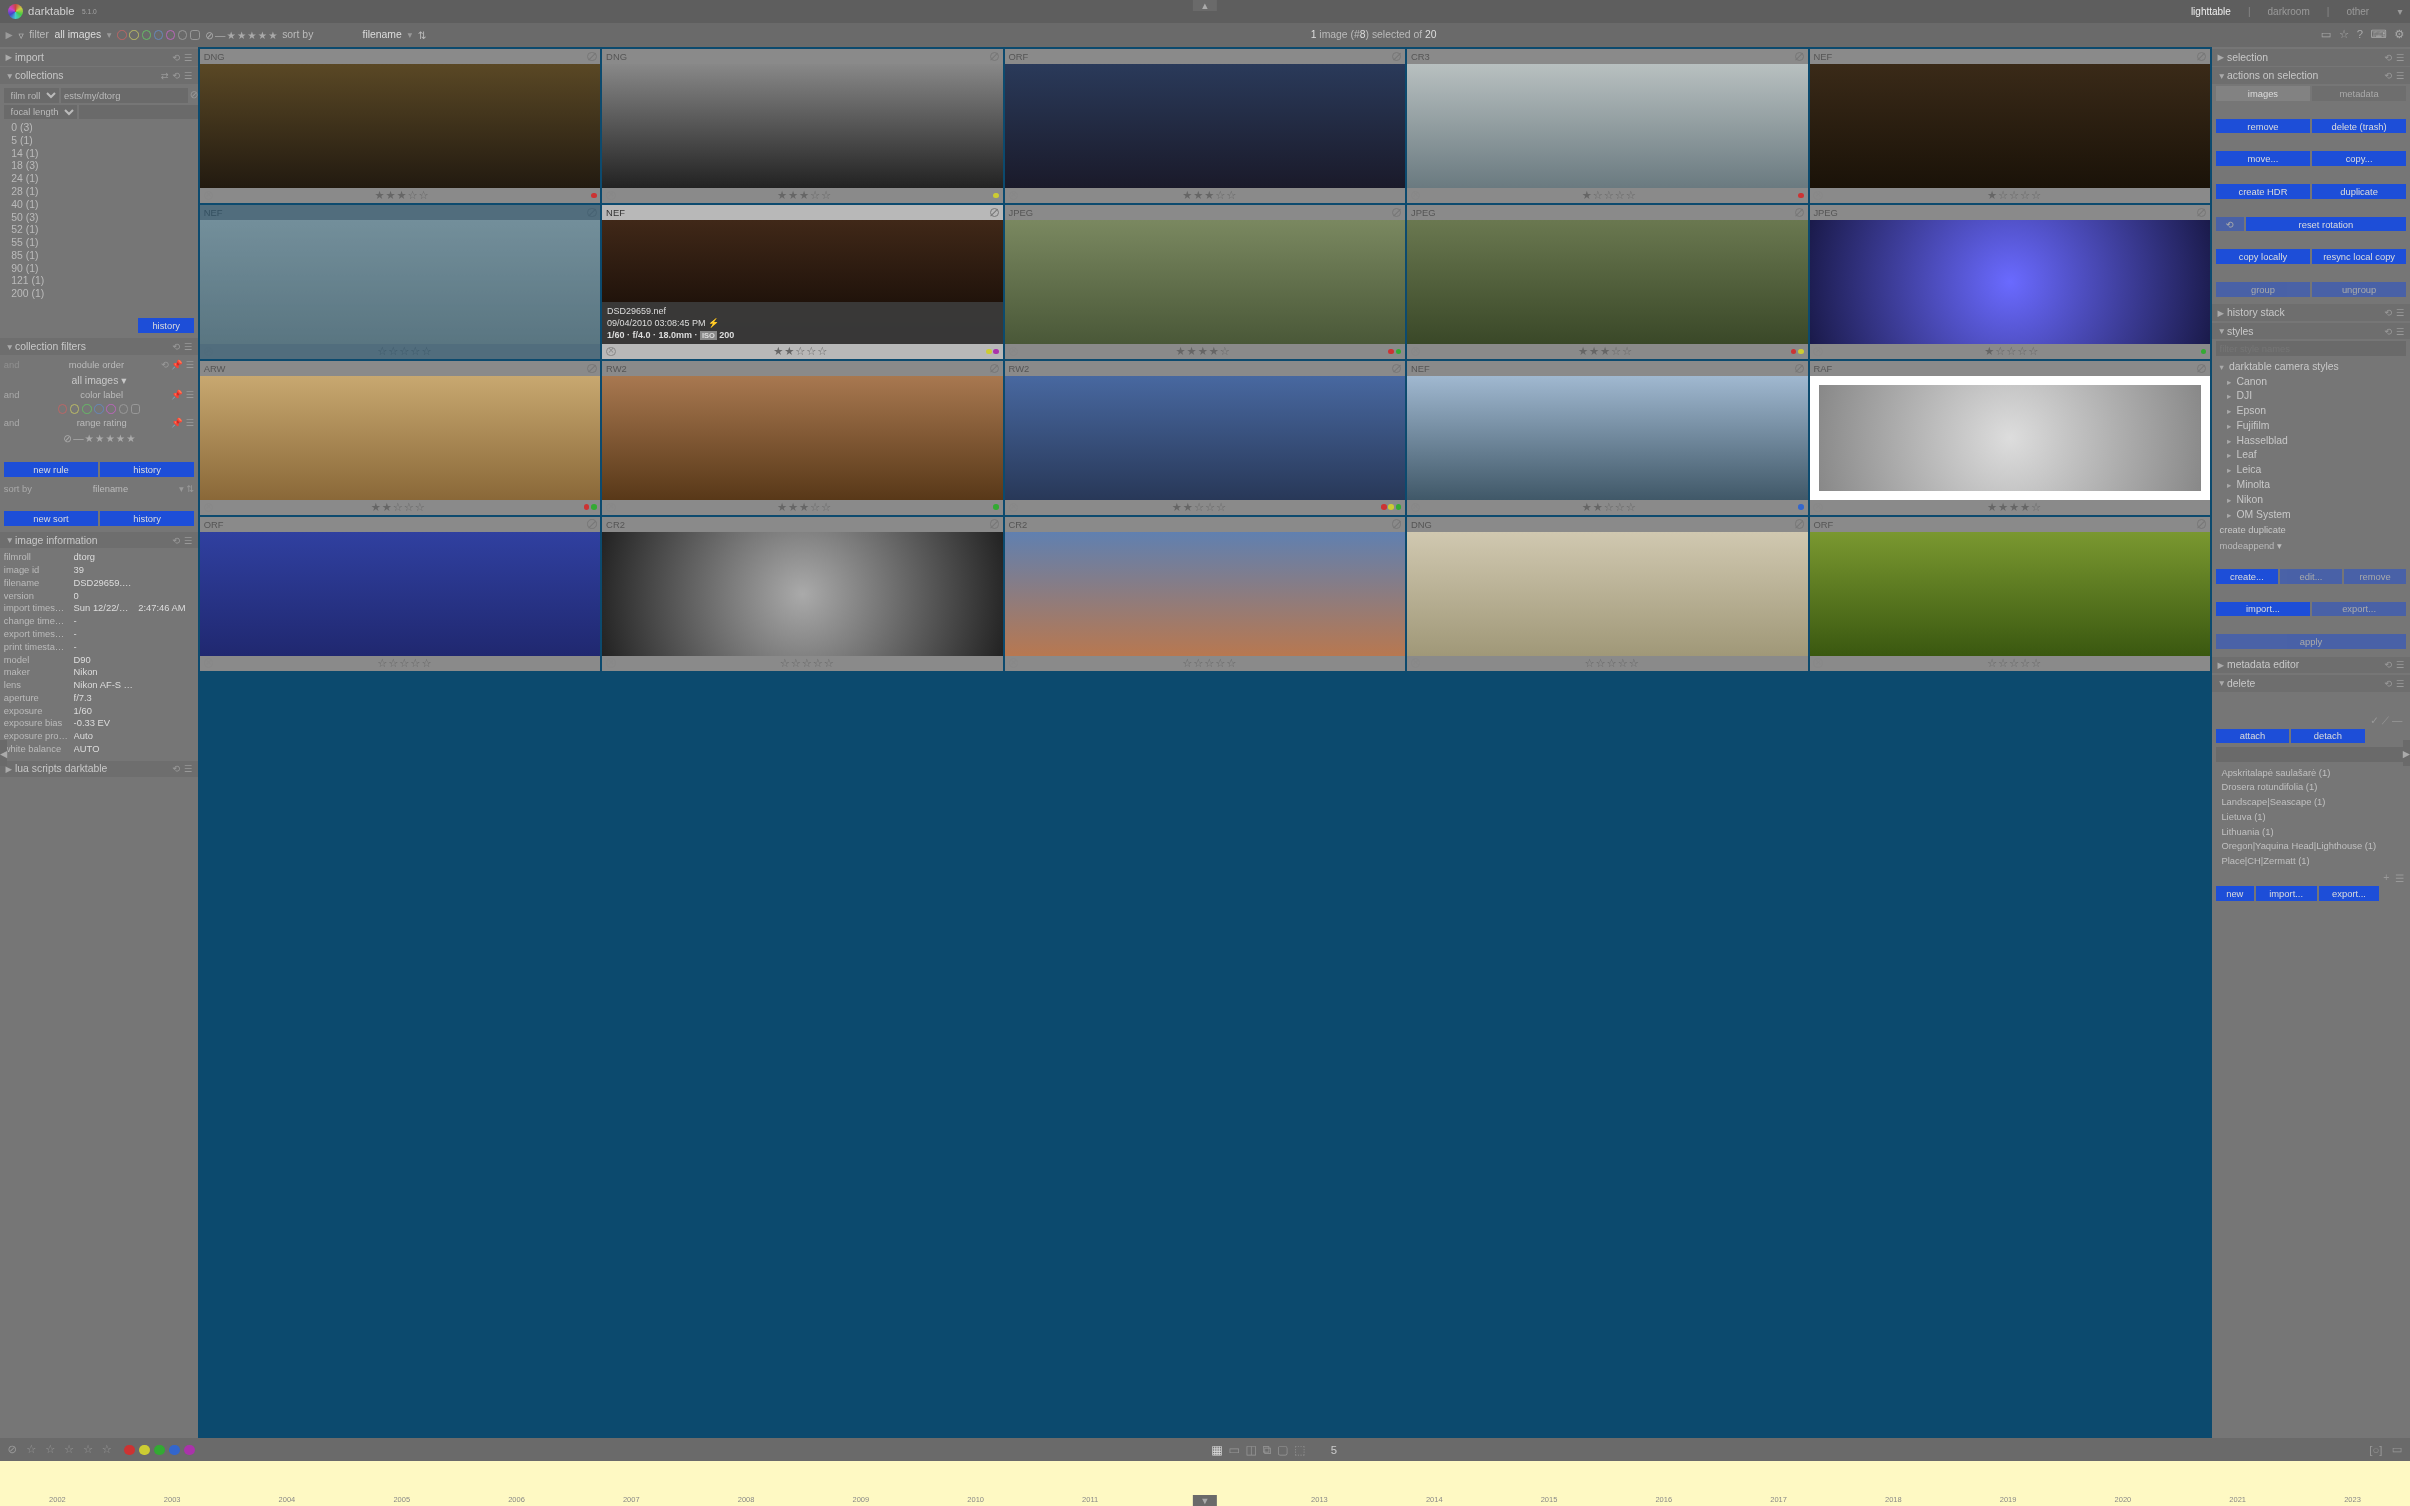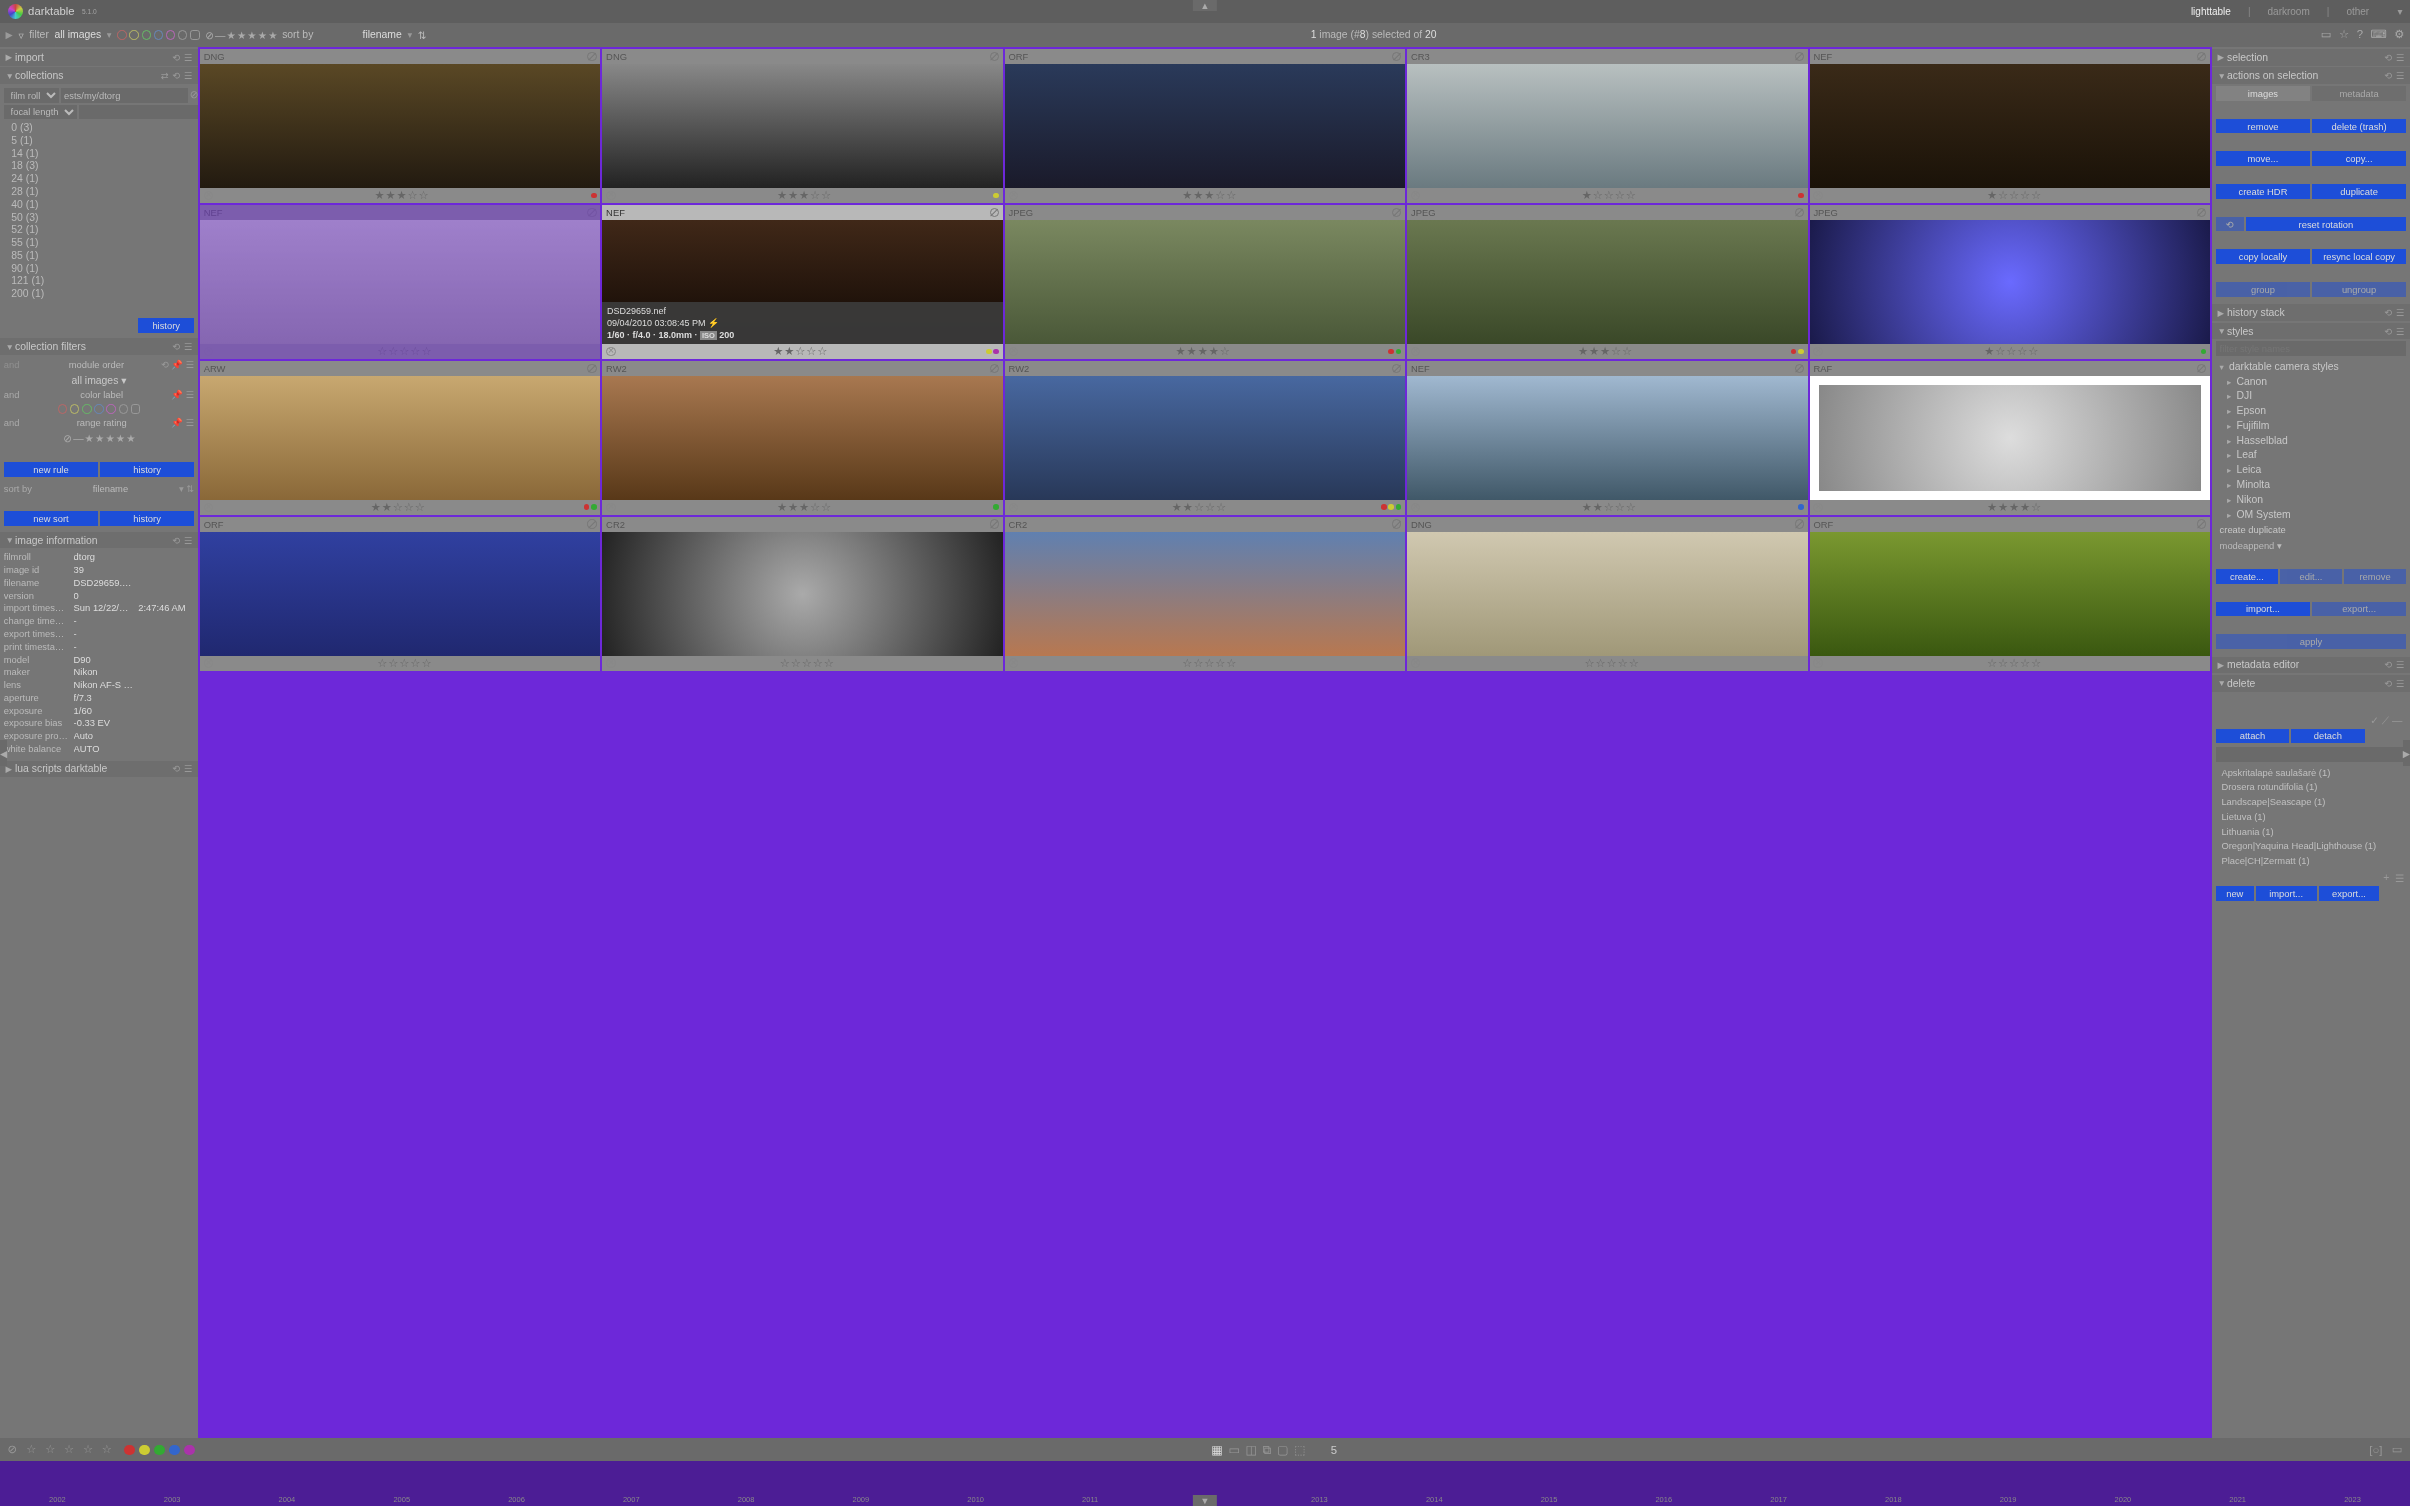--- a/index.html
+++ b/index.html
@@ -105,21 +105,21 @@
 
 .tree { font-size:10.4px; }
 .tree .tn { padding:1.9px 0 1.9px 11.3px; color:#c8c8c8; cursor:pointer; }
 .tree .tn.root { padding-left:3.8px; }
 .tree .tn .ar { display:inline-block; width:9.4px; color:#aaa; font-size:8.5px;}
 
 .tag-item { padding:1.9px 5.6px; font-size:9.4px; color:#c0c0c0; cursor:pointer;}
 
 .center {
   flex: 1;
-  background: #6d28d9;
+  background: #0c4a6e;
   overflow-y: auto;
   display: flex;
   flex-direction: column;
 }
 .grid {
   display: grid;
   grid-template-columns: repeat(5, 1fr);
   gap: 1.9px;
   padding: 1.9px;
 }
@@ -185,21 +185,21 @@
   font-size:11.3px; color:#999;
 }
 .bottombar .stars-b { letter-spacing:2.8px; color:#999;}
 .bottombar .cdots { display:flex; gap:4.7px;}
 .bottombar .cdots span{width:10.4px;height:10.4px;border-radius:50%;}
 .bottombar .spacer{flex:1;}
 .bottombar .layouts{display:flex;gap:5.6px;color:#999;font-size:12.2px;}
 .bottombar .layouts .act{color:#ddd;}
 .bottombar input{width:38px;background:transparent;border:none;color:#ccc;text-align:center;font-size:11.3px;}
 
-.timeline { height:45px; background:#4c1d95; position:relative;}
+.timeline { height:45px; background:#fef9c3; position:relative;}
 .timeline .years{position:absolute;bottom:1.9px;left:0;right:0;display:flex;justify-content:space-around;font-size:7.5px;color:#888;}
 
 .arrow-tab { position:absolute; background:#6a6a6a; color:#aaa; font-size:9.4px; cursor:pointer; z-index:10; }
 .arrow-top{top:0;left:50%;transform:translateX(-50%);padding:0 7.5px;}
 .arrow-bot{bottom:0;left:50%;transform:translateX(-50%);padding:0 7.5px;}
 .arrow-left{left:0;top:50%;transform:translateY(-50%);padding:7.5px 0;}
 .arrow-right{right:0;top:50%;transform:translateY(-50%);padding:7.5px 0;}
 
 .tabs-sm{display:flex;gap:1.9px;margin-bottom:1.9px;}
 .tabs-sm span{flex:1;text-align:center;background:#6e6e6e;padding:1.9px;font-size:9.4px;cursor:pointer;color:#aaa;}

